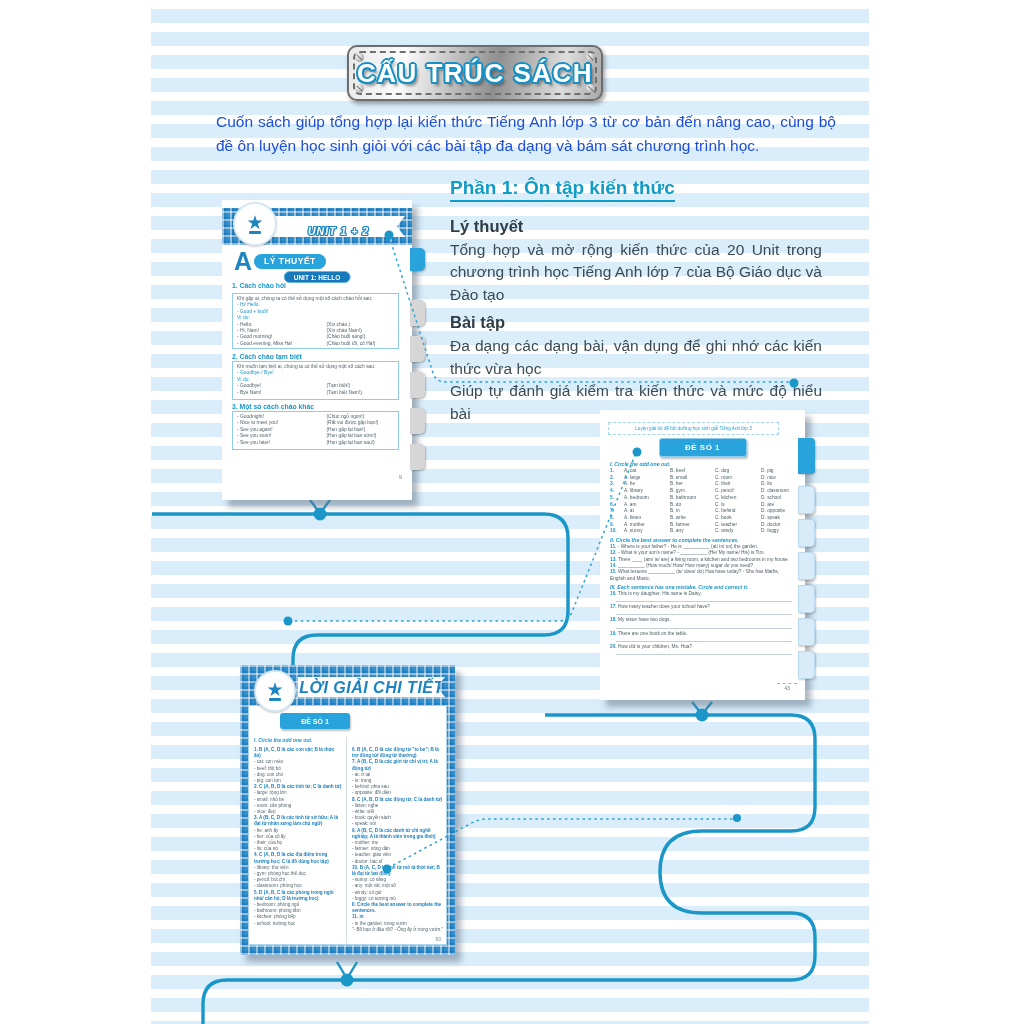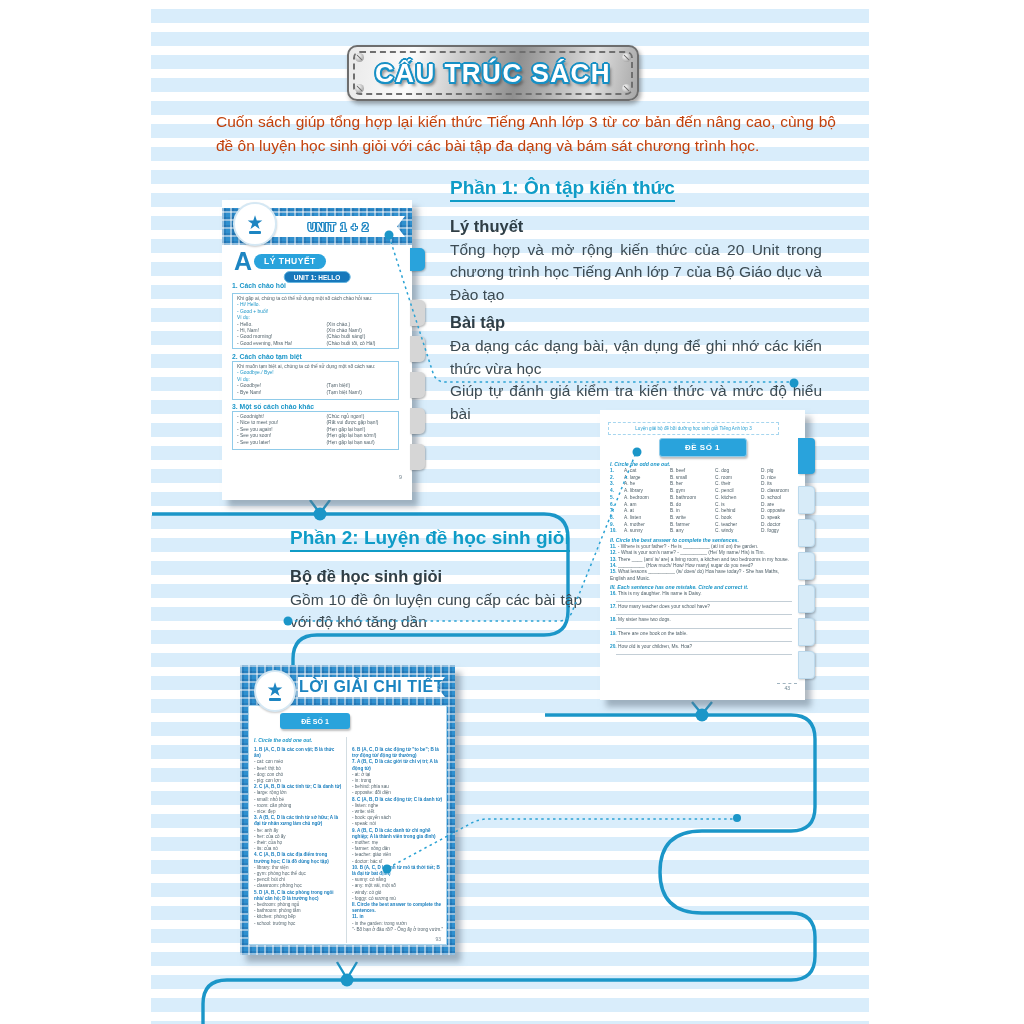--- a/index.html
+++ b/index.html
@@ -5,60 +5,60 @@
   html,body{margin:0;padding:0;background:#fff;}
   *{box-sizing:border-box;}
   .stage{position:relative;width:1024px;height:1024px;background:#fff;overflow:hidden;
          font-family:"Liberation Sans",sans-serif;}
   .stripes{position:absolute;left:151px;top:0;width:718px;height:1024px;
     background:repeating-linear-gradient(180deg,#ffffff 0 9px,var(--stripe,#d9edfb) 9px 23px);}
   .abs{position:absolute;}
   svg.layer{position:absolute;left:0;top:0;pointer-events:none;}
 
   
-  .plate{position:absolute;left:347px;top:45px;width:292px;height:56px;border-radius:10px;
+  .plate{position:absolute;left:347px;top:45px;width:256px;height:56px;border-radius:10px;
     background:linear-gradient(100deg,#e9e9e9 0%,#fbfbfb 22%,#8f8f8f 58%,#dedede 84%,#a7a7a7 100%);
     border:2px solid #6d6d6d;box-shadow:2px 3px 4px rgba(60,60,60,.45);padding-left:42px;}
   .plate-inner{position:absolute;inset:4px;border:2px dashed #6f6f6f;border-radius:7px;
     display:flex;align-items:center;justify-content:center;}
   .plate-title{font-size:26px;font-weight:800;letter-spacing:1.5px;color:#fff;
     text-shadow:2px 0 0 #1790c5,-2px 0 0 #1790c5,0 2px 0 #1790c5,0 -2px 0 #1790c5,
       1.5px 1.5px 0 #1790c5,-1.5px 1.5px 0 #1790c5,1.5px -1.5px 0 #1790c5,-1.5px -1.5px 0 #1790c5,
       3px 4px 3px rgba(40,40,40,.5);}
   .screw{position:absolute;width:9px;height:9px;border-radius:50%;
     background:radial-gradient(circle at 35% 35%,#ffffff,#bdbdbd 55%,#878787);}
   .screw::after{content:"";position:absolute;left:1px;top:4px;width:7px;height:1.2px;
     background:#6a6a6a;transform:rotate(45deg);}
   .s-tl{left:6px;top:6px}.s-tr{right:6px;top:6px}.s-bl{left:6px;bottom:6px}.s-br{right:6px;bottom:6px}
 
   
   .intro{position:absolute;left:216px;top:110px;width:620px;font-size:15.5px;line-height:1.55;
-    color:#c2410c;text-align:justify;}
+    color:#1d4ed8;text-align:justify;}
   .part-title{font-size:19px;font-weight:bold;color:var(--accent2,#0f9cc7);
     border-bottom:2.5px solid;display:inline-block;padding-bottom:1px;margin:0 0 8px 0;}
   .entry-label{font-size:16.5px;font-weight:bold;color:#2f3e46;margin:7px 0 3px;}
   .entry-desc{font-size:15.5px;color:#3c4b53;text-align:justify;line-height:1.45;}
   .part1{left:450px;top:177px;width:372px;}
   .part2{left:290px;top:527px;width:292px;}
   .solution{left:478px;top:742px;width:330px;}
 
   
   .page{position:absolute;background:#fff;box-shadow:6px 7px 6px rgba(100,116,132,.5);}
   .gingham{background-color:var(--plaid,#2f90cf);background-image:
     repeating-linear-gradient(0deg,rgba(255,255,255,.5) 0 2px,rgba(255,255,255,0) 2px 8px),
     repeating-linear-gradient(90deg,rgba(255,255,255,.5) 0 2px,rgba(255,255,255,0) 2px 8px),
     repeating-linear-gradient(0deg,rgba(10,60,120,.18) 0 4px,transparent 4px 8px),
     repeating-linear-gradient(90deg,rgba(10,60,120,.18) 0 4px,transparent 4px 8px);}
   .badge-circle{position:absolute;background:#fff;border:2px solid #d5e8f4;border-radius:50%;
     display:flex;flex-direction:column;align-items:center;justify-content:center;
     box-shadow:0 1px 2px rgba(0,0,0,.2);}
   .badge-circle .star{color:#1d85c2;font-size:19px;line-height:17px;}
   .badge-circle .tbase{width:12px;height:2.5px;background:#1d85c2;border-radius:1px;}
-  .ribbon{position:absolute;background:#fff;display:flex;align-items:center;justify-content:center;
-    clip-path:polygon(0 0,100% 0,calc(100% - 8px) 50%,100% 100%,0 100%);}
+  .ribbon{position:absolute;background:#fff;display:flex;align-items:flex-end;justify-content:center;
+    clip-path:polygon(0 0,100% 0,calc(100% - 8px) 50%,100% 100%,0 100%);font-style:italic;}
   .pgno{position:absolute;font-size:6px;color:#7b8b95;}
 
   
   .thumb1{left:222px;top:200px;width:190px;height:300px;}
   .band1{position:absolute;left:0;right:0;top:8px;height:37px;}
   .r1{left:50px;right:7px;top:8px;height:21px;}
   .r1 .ribbon-text{font-size:10.5px;font-weight:800;letter-spacing:1px;color:#fff;
     text-shadow:1.2px 0 0 #1d85c2,-1.2px 0 0 #1d85c2,0 1.2px 0 #1d85c2,0 -1.2px 0 #1d85c2,
       1px 1px 0 #1d85c2,-1px 1px 0 #1d85c2,1px -1px 0 #1d85c2,-1px -1px 0 #1d85c2;}
   .c1{left:11px;top:2px;width:44px;height:44px;}
@@ -169,25 +169,20 @@
           <div class="entry-label">Bài tập</div>
           <div class="entry-desc">Đa dạng các dạng bài, vận dụng để ghi nhớ các kiến thức vừa học</div>
         </div>
 
         <div>
           <div class="entry-desc">Giúp tự đánh giá kiểm tra kiến thức và mức độ hiểu bài</div>
         </div>
       </div>
   </div>
 
-  <div class="abs part2">
-    <div class="part-title">Phần 2: Luyện đề học sinh giỏi</div>
-    <div class="entry-label">Bộ đề học sinh giỏi</div>
-    <div class="entry-desc">Gồm 10 đề ôn luyện cung cấp các bài tập với độ khó tăng dần</div>
-  </div>
 
 
   <div class="page thumb1">
     <div class="gingham band1">
       <div class="ribbon r1">
         <span class="ribbon-text">UNIT 1 + 2</span>
       </div>
     </div>
     <div class="badge-circle c1">
       <span class="star">★</span>

